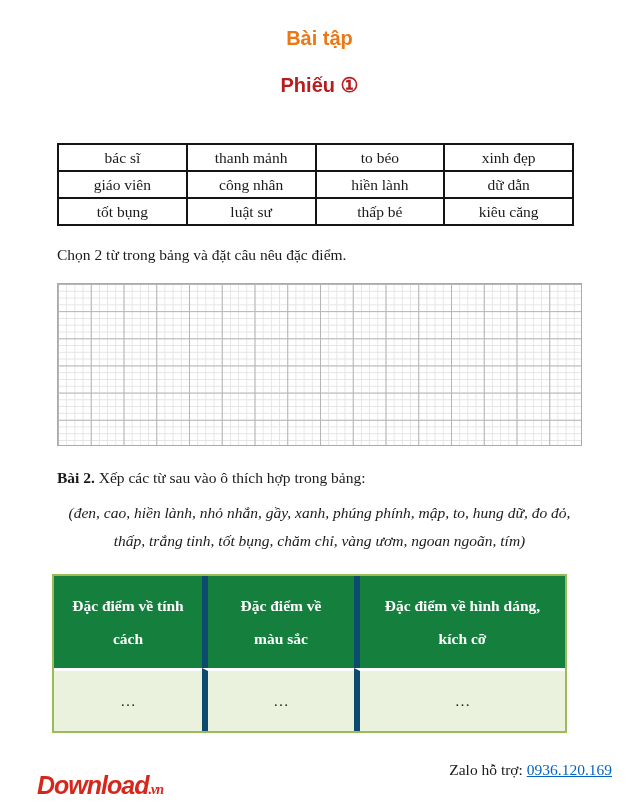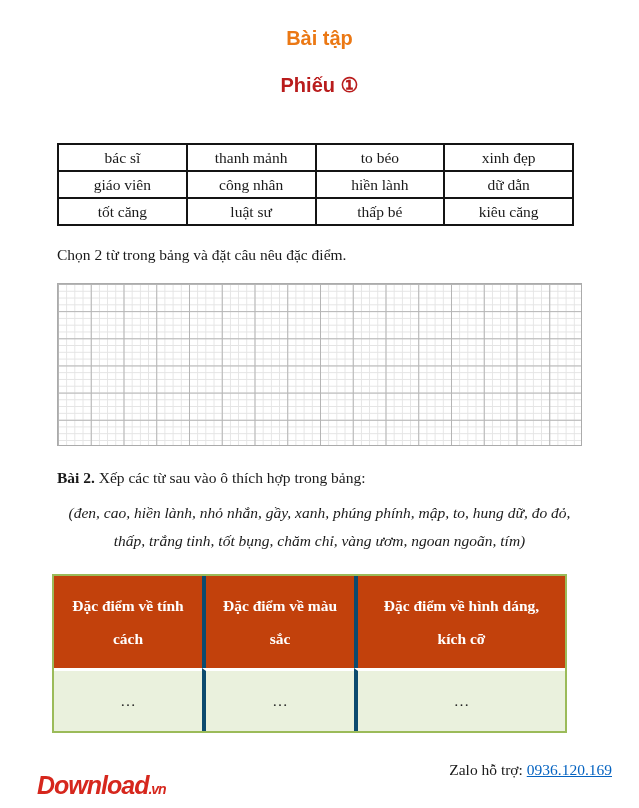--- a/index.html
+++ b/index.html
@@ -77,42 +77,42 @@
   }
   
   .class-table {
     position: absolute; left: 52px; top: 574px; width: 515px;
     border: 2px solid #9BBB59;
     display: grid;
     grid-template-columns: 148px 152px 1fr;
     grid-template-rows: 92px 63px;
   }
   .class-table .hcell {
-    background: #c2410c; color: #ffffff;
+    background: #15803d; color: #ffffff;
     font-weight: bold; font-size: 15.5px; line-height: 2.15;
     display: flex; align-items: center; justify-content: center;
     text-align: center; padding: 0 16px;
   }
   .class-table .bcell {
     background: #EAF1DD; color: #1f1f1f;
     border-top: 3px solid #ffffff;
     display: flex; align-items: center; justify-content: center;
     font-size: 15.5px;
   }
-  .class-table .sep { border-left: 4px solid #0c4a6e; }
+  .class-table .sep { border-left: 6px solid #0c4a6e; }
   
   .logo {
     position: absolute; left: 10px; top: 771px;
     font-family: "Liberation Sans", sans-serif;
     font-weight: bold; font-style: italic;
     color: #D6271D; letter-spacing: -1px;
     white-space: nowrap;
   }
   .logo .logo-main { font-size: 25px; margin-left: 27px; }
-  .logo .logo-vn { font-size: 14px; }
+  .logo .logo-vn { font-size: 14px; font-family: Liberation Serif, serif; }
   .zalo {
     position: absolute; right: 27px; top: 761px;
     font-size: 15.5px; text-align: right; white-space: nowrap;
   }
   .zalo a {
     color: #0563C1; text-decoration: underline; cursor: pointer; text-align: right;
   }
 </style>
 </head>
 <body>
@@ -132,21 +132,21 @@
         <td>to béo</td>
         <td>xinh đẹp</td>
       </tr>
       <tr>
         <td>giáo viên</td>
         <td>công nhân</td>
         <td>hiền lành</td>
         <td>dữ dằn</td>
       </tr>
       <tr>
-        <td>tốt căng</td>
+        <td>tốt bụng</td>
         <td>luật sư</td>
         <td>thấp bé</td>
         <td>kiêu căng</td>
       </tr>
     </tbody>
   </table>
 
   <div class="instruction">Chọn 2 từ trong bảng và đặt câu nêu đặc điểm.</div>
 
   <div class="writing-grid"></div>

